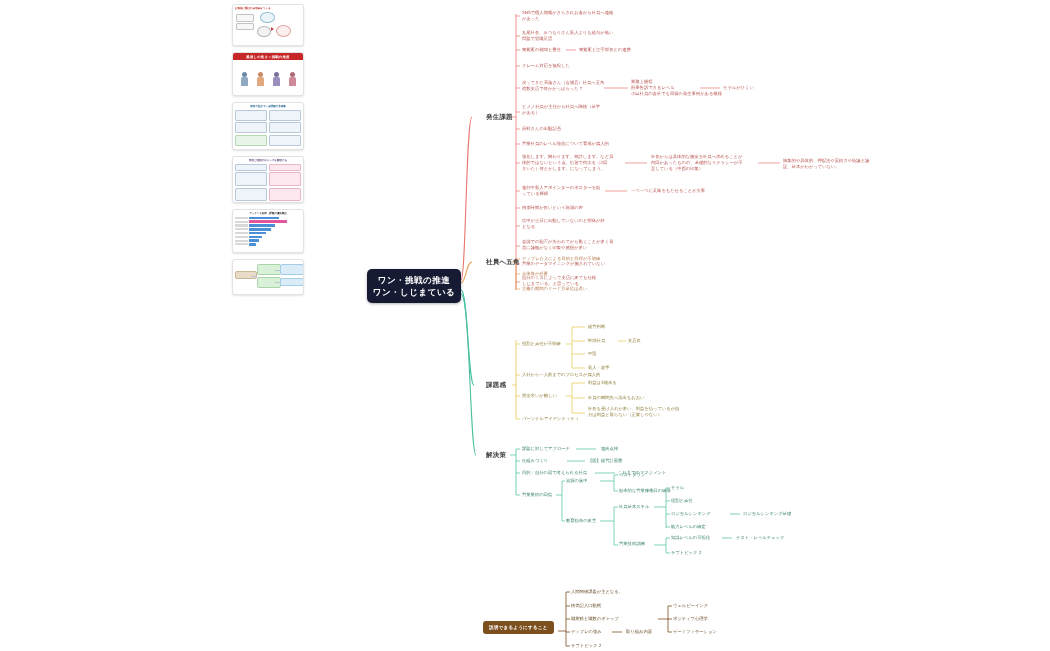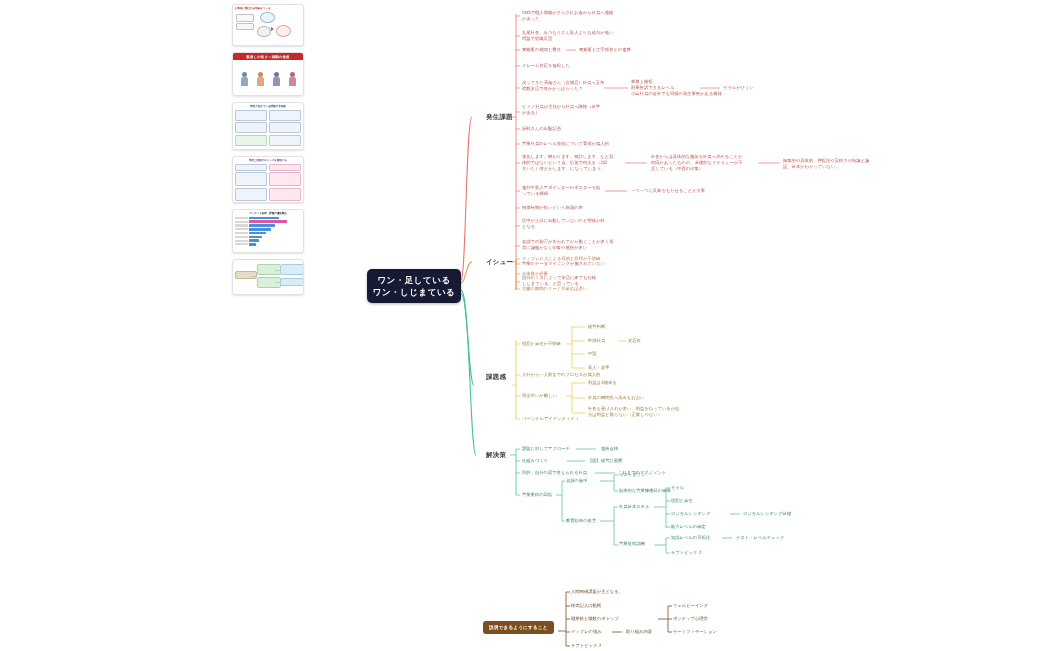--- a/index.html
+++ b/index.html
@@ -304,27 +304,27 @@
       <path d="M566,592 L566,646"></path>
       <path d="M558,631 L566,631"></path>
       <path d="M566,592 h4 M566,606 h4 M566,619 h4 M566,632 h4 M566,646 h4"></path>
       <path d="M612,632 h10"></path>
       <path d="M668,606 L668,632 M668,606 h4 M668,619 h4 M668,632 h4"></path>
       <path d="M658,619 L668,619"></path>
     </g>
   </svg>
 
   <div class="center-node">
-    <span>ワン・足している</span>
+    <span>ワン・挑戦の推進</span>
     <span>ワン・しじまている</span>
   </div>
 
   <div class="branch-label" style="left:486px;top:113px;">発生課題</div>
-  <div class="branch-label" style="left:486px;top:258px;">イシュー</div>
-  <div class="branch-label" style="left:486px;top:373px;">課題感</div>
+  <div class="branch-label" style="left:486px;top:258px;">社員へ五角</div>
+  <div class="branch-label" style="left:486px;top:381px;">課題感</div>
   <div class="branch-label" style="left:486px;top:451px;">解決策</div>
 
   <div class="leaf red" style="left:522px;top:10px;">SNSで個人情報がさらされお客から社員へ連絡
 があった</div>
   <div class="leaf red" style="left:522px;top:30px;">丸尾社長、みつもりさん新人よりも給与が低い
 問題で退職意思</div>
   <div class="leaf red" style="left:522px;top:47px;">東紫雁の校閲と書任</div>
   <div class="leaf red" style="left:579px;top:47px;">東紫雁と江字部長との連携</div>
   <div class="leaf red" style="left:522px;top:63px;">クレーム対応を無視した</div>
   <div class="leaf red" style="left:522px;top:80px;">戻ってきた斉藤さん（宮浦店）社員へ五角

